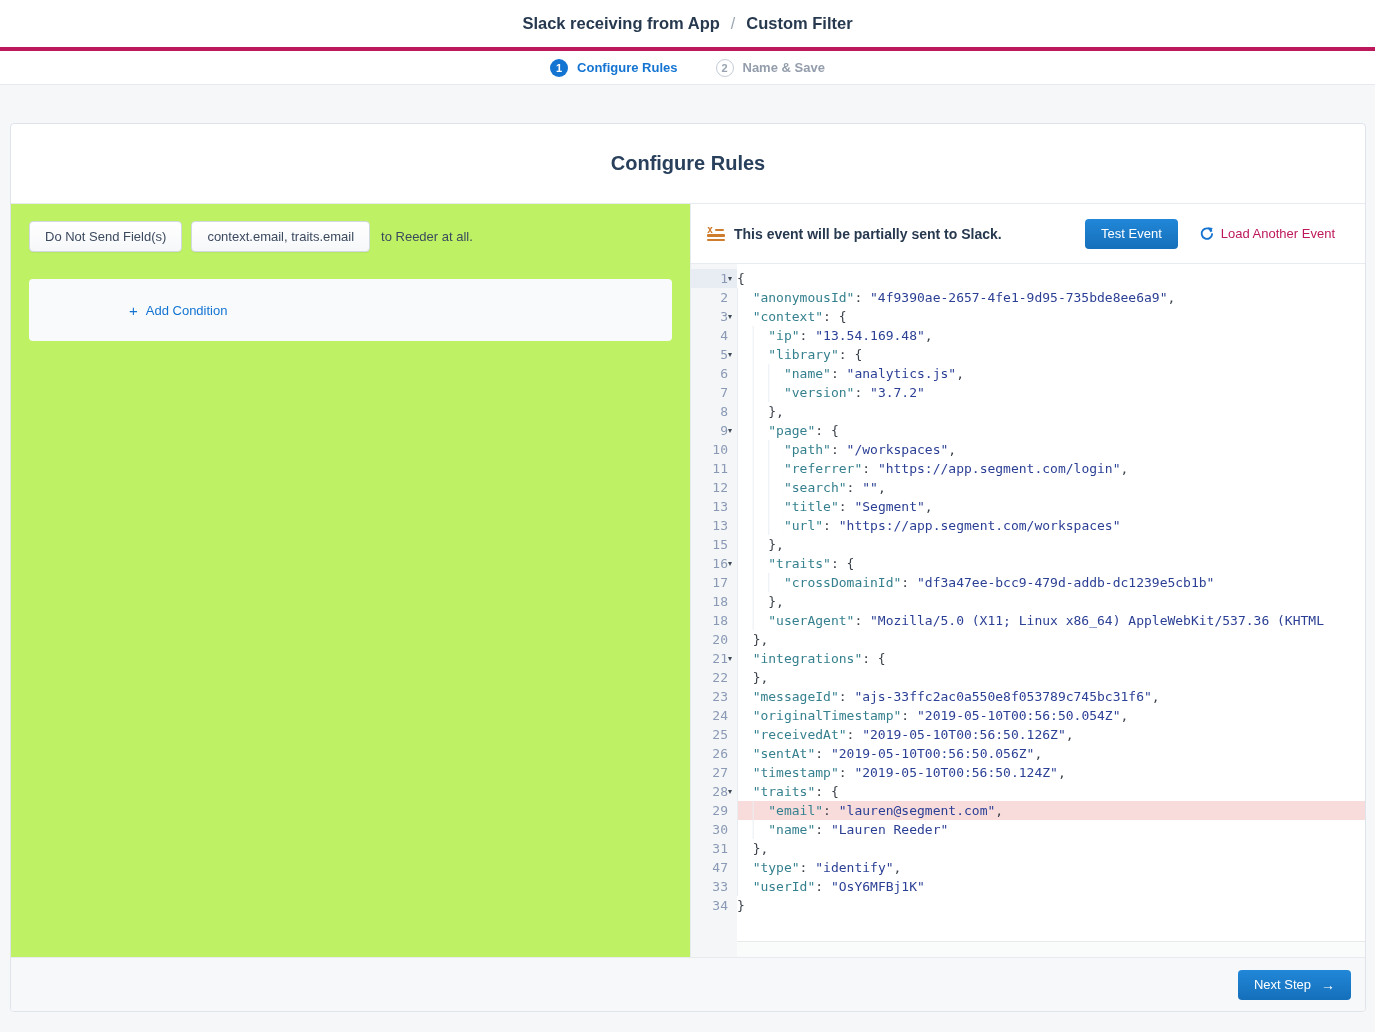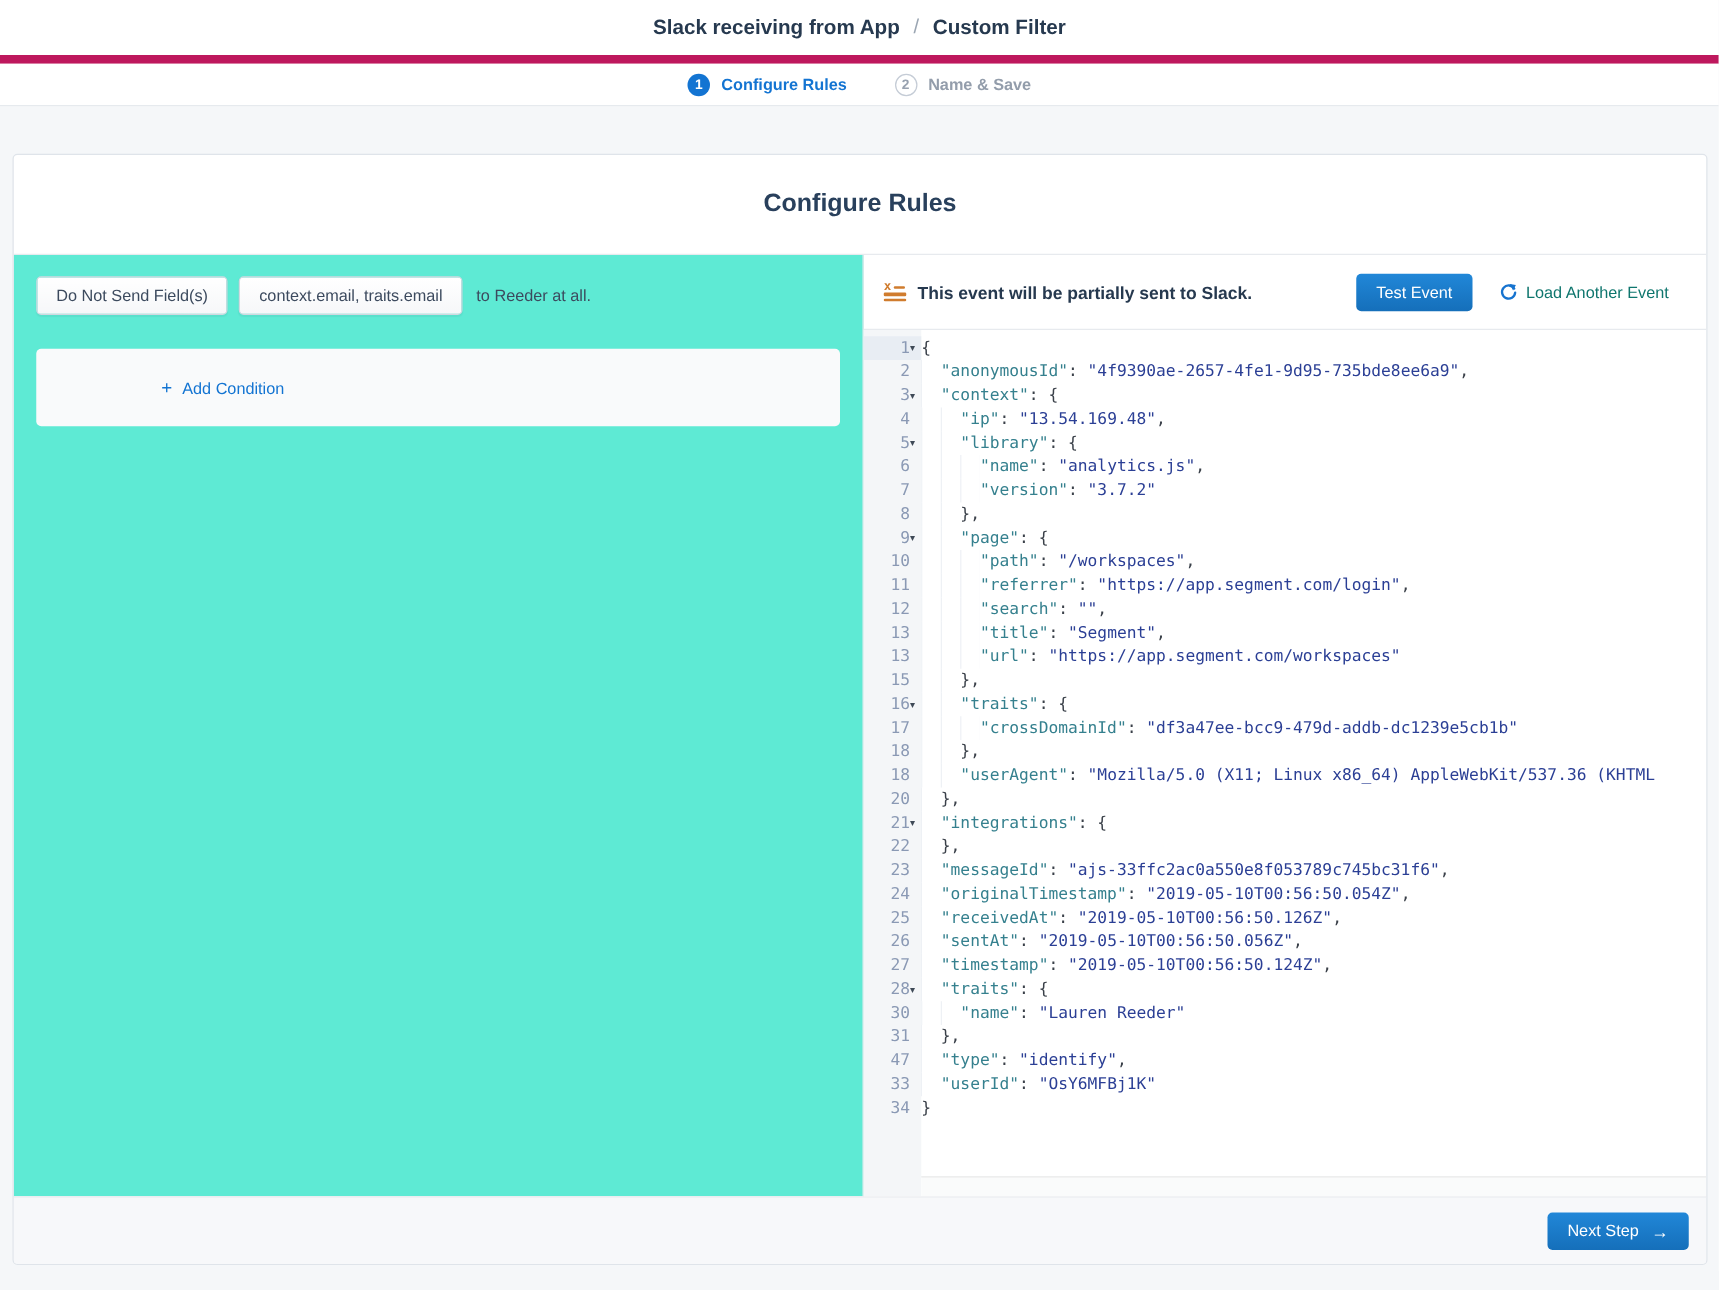--- a/index.html
+++ b/index.html
@@ -5,21 +5,21 @@
   * { box-sizing: border-box; }
   html,body { margin:0; padding:0; }
   body {
     width:1375px; height:1032px; overflow:hidden; position:relative;
     background:#f5f7f9; color:#243b53;
     font-family:"Liberation Sans", sans-serif;
   }
 
   
   .topbar {
-    height:51px; background:#fff; border-bottom:7px solid #be185d;
+    height:51px; background:#fff; border-bottom:4px solid #be185d;
     display:flex; align-items:center; justify-content:center;
     font-size:16.5px; font-weight:600; color:#26394f;
   }
   .topbar .sep { color:#9aa5b2; font-weight:400; margin:0 11px; font-size:16px; }
 
   .steps {
     height:34px; background:#fff; border-bottom:1px solid #e6eaee;
     display:flex; align-items:center; justify-content:center; gap:38px;
   }
   .step { display:flex; align-items:center; gap:9px; font-size:13px; font-weight:700; cursor:pointer; }
@@ -39,21 +39,21 @@
     display:flex; flex-direction:column; overflow:hidden;
   }
   .card-title {
     height:80px; flex:none; border-bottom:1px solid #e7eaee;
     display:flex; align-items:center; justify-content:center;
     font-size:20px; font-weight:600; color:#29405c;
   }
   .card-body { flex:1; display:flex; min-height:0; }
 
   
-  .left-pane { width:680px; flex:none; border-right:1px solid #e7eaee; padding:17px 18px 0 18px; background:#5eead4; }
+  .left-pane { width:680px; flex:none; border-right:1px solid #e7eaee; padding:17px 18px 0 18px; background:#bef264; }
   .rule-row { display:flex; align-items:center; gap:9px; }
   .btn-select {
     height:31px; padding:0 15px; font-size:13px; color:#3c4a5e;
     background:linear-gradient(#ffffff,#f6f7f9);
     border:1px solid #d2d8e0; border-radius:4px;
     box-shadow:0 1px 1px rgba(27,39,51,0.05);
     font-family:inherit; cursor:pointer; white-space:nowrap;
   }
   .rule-suffix { font-size:13px; color:#3c4a5e; margin-left:2px; }
   .add-panel {
@@ -81,21 +81,21 @@
   .evt-icon .b3 { width:18px; margin-top:2px; }
   .status-text { font-size:14px; font-weight:700; color:#26394f; }
   .ph-spacer { flex:1; }
   .btn-primary {
     height:30px; padding:0 16px; border:none; border-radius:4px;
     background:linear-gradient(#2187d8,#156fba);
     color:#fff; font-size:13px; font-family:inherit; cursor:pointer;
     display:inline-flex; align-items:center; gap:10px;
   }
   .load-link {
-    margin-left:21px; color:#0f766e; font-size:13px; text-decoration:none; cursor:pointer;
+    margin-left:21px; color:#be185d; font-size:13px; text-decoration:none; cursor:pointer;
     display:flex; align-items:center; gap:7px; white-space:nowrap;
   }
 
   
   .editor {
     flex:1; position:relative; overflow:hidden; background:#fff; cursor:text;
     font-family:"DejaVu Sans Mono", monospace; font-size:13px; line-height:19px;
   }
   .gutter-bg { position:absolute; left:0; top:0; bottom:0; width:46px; background:#f4f6f8; }
   #code-lines { position:relative; padding-top:5px; }
@@ -215,20 +215,21 @@
             <div class="line"><div class="gutter"><span>18</span></div><div class="code"><span class="indent" style="width: 4ch;"></span><span class="tk">"userAgent"</span><span class="tp">: </span><span class="ts">"Mozilla/5.0 (X11; Linux x86_64) AppleWebKit/537.36 (KHTML</span></div></div>
             <div class="line"><div class="gutter"><span>20</span></div><div class="code"><span class="indent" style="width: 2ch;"></span><span class="tp">},</span></div></div>
             <div class="line"><div class="gutter"><span>21</span><span class="fold">▾</span></div><div class="code"><span class="indent" style="width: 2ch;"></span><span class="tk">"integrations"</span><span class="tp">: {</span></div></div>
             <div class="line"><div class="gutter"><span>22</span></div><div class="code"><span class="indent" style="width: 2ch;"></span><span class="tp">},</span></div></div>
             <div class="line"><div class="gutter"><span>23</span></div><div class="code"><span class="indent" style="width: 2ch;"></span><span class="tk">"messageId"</span><span class="tp">: </span><span class="ts">"ajs-33ffc2ac0a550e8f053789c745bc31f6"</span><span class="tp">,</span></div></div>
             <div class="line"><div class="gutter"><span>24</span></div><div class="code"><span class="indent" style="width: 2ch;"></span><span class="tk">"originalTimestamp"</span><span class="tp">: </span><span class="ts">"2019-05-10T00:56:50.054Z"</span><span class="tp">,</span></div></div>
             <div class="line"><div class="gutter"><span>25</span></div><div class="code"><span class="indent" style="width: 2ch;"></span><span class="tk">"receivedAt"</span><span class="tp">: </span><span class="ts">"2019-05-10T00:56:50.126Z"</span><span class="tp">,</span></div></div>
             <div class="line"><div class="gutter"><span>26</span></div><div class="code"><span class="indent" style="width: 2ch;"></span><span class="tk">"sentAt"</span><span class="tp">: </span><span class="ts">"2019-05-10T00:56:50.056Z"</span><span class="tp">,</span></div></div>
             <div class="line"><div class="gutter"><span>27</span></div><div class="code"><span class="indent" style="width: 2ch;"></span><span class="tk">"timestamp"</span><span class="tp">: </span><span class="ts">"2019-05-10T00:56:50.124Z"</span><span class="tp">,</span></div></div>
             <div class="line"><div class="gutter"><span>28</span><span class="fold">▾</span></div><div class="code"><span class="indent" style="width: 2ch;"></span><span class="tk">"traits"</span><span class="tp">: {</span></div></div>
+            <div class="line"><div class="gutter"><span>29</span></div><div class="code hl"><span class="indent" style="width: 4ch;"></span><span class="tk">"email"</span><span class="tp">: </span><span class="ts">"lauren@segment.com"</span><span class="tp">,</span></div></div>
             <div class="line"><div class="gutter"><span>30</span></div><div class="code"><span class="indent" style="width: 4ch;"></span><span class="tk">"name"</span><span class="tp">: </span><span class="ts">"Lauren Reeder"</span></div></div>
             <div class="line"><div class="gutter"><span>31</span></div><div class="code"><span class="indent" style="width: 2ch;"></span><span class="tp">},</span></div></div>
             <div class="line"><div class="gutter"><span>47</span></div><div class="code"><span class="indent" style="width: 2ch;"></span><span class="tk">"type"</span><span class="tp">: </span><span class="ts">"identify"</span><span class="tp">,</span></div></div>
             <div class="line"><div class="gutter"><span>33</span></div><div class="code"><span class="indent" style="width: 2ch;"></span><span class="tk">"userId"</span><span class="tp">: </span><span class="ts">"OsY6MFBj1K"</span></div></div>
             <div class="line"><div class="gutter"><span>34</span></div><div class="code"><span class="tp">}</span></div></div>
           </div>
         <div class="hscroll"></div>
       </div>
     </section>
   </div>

